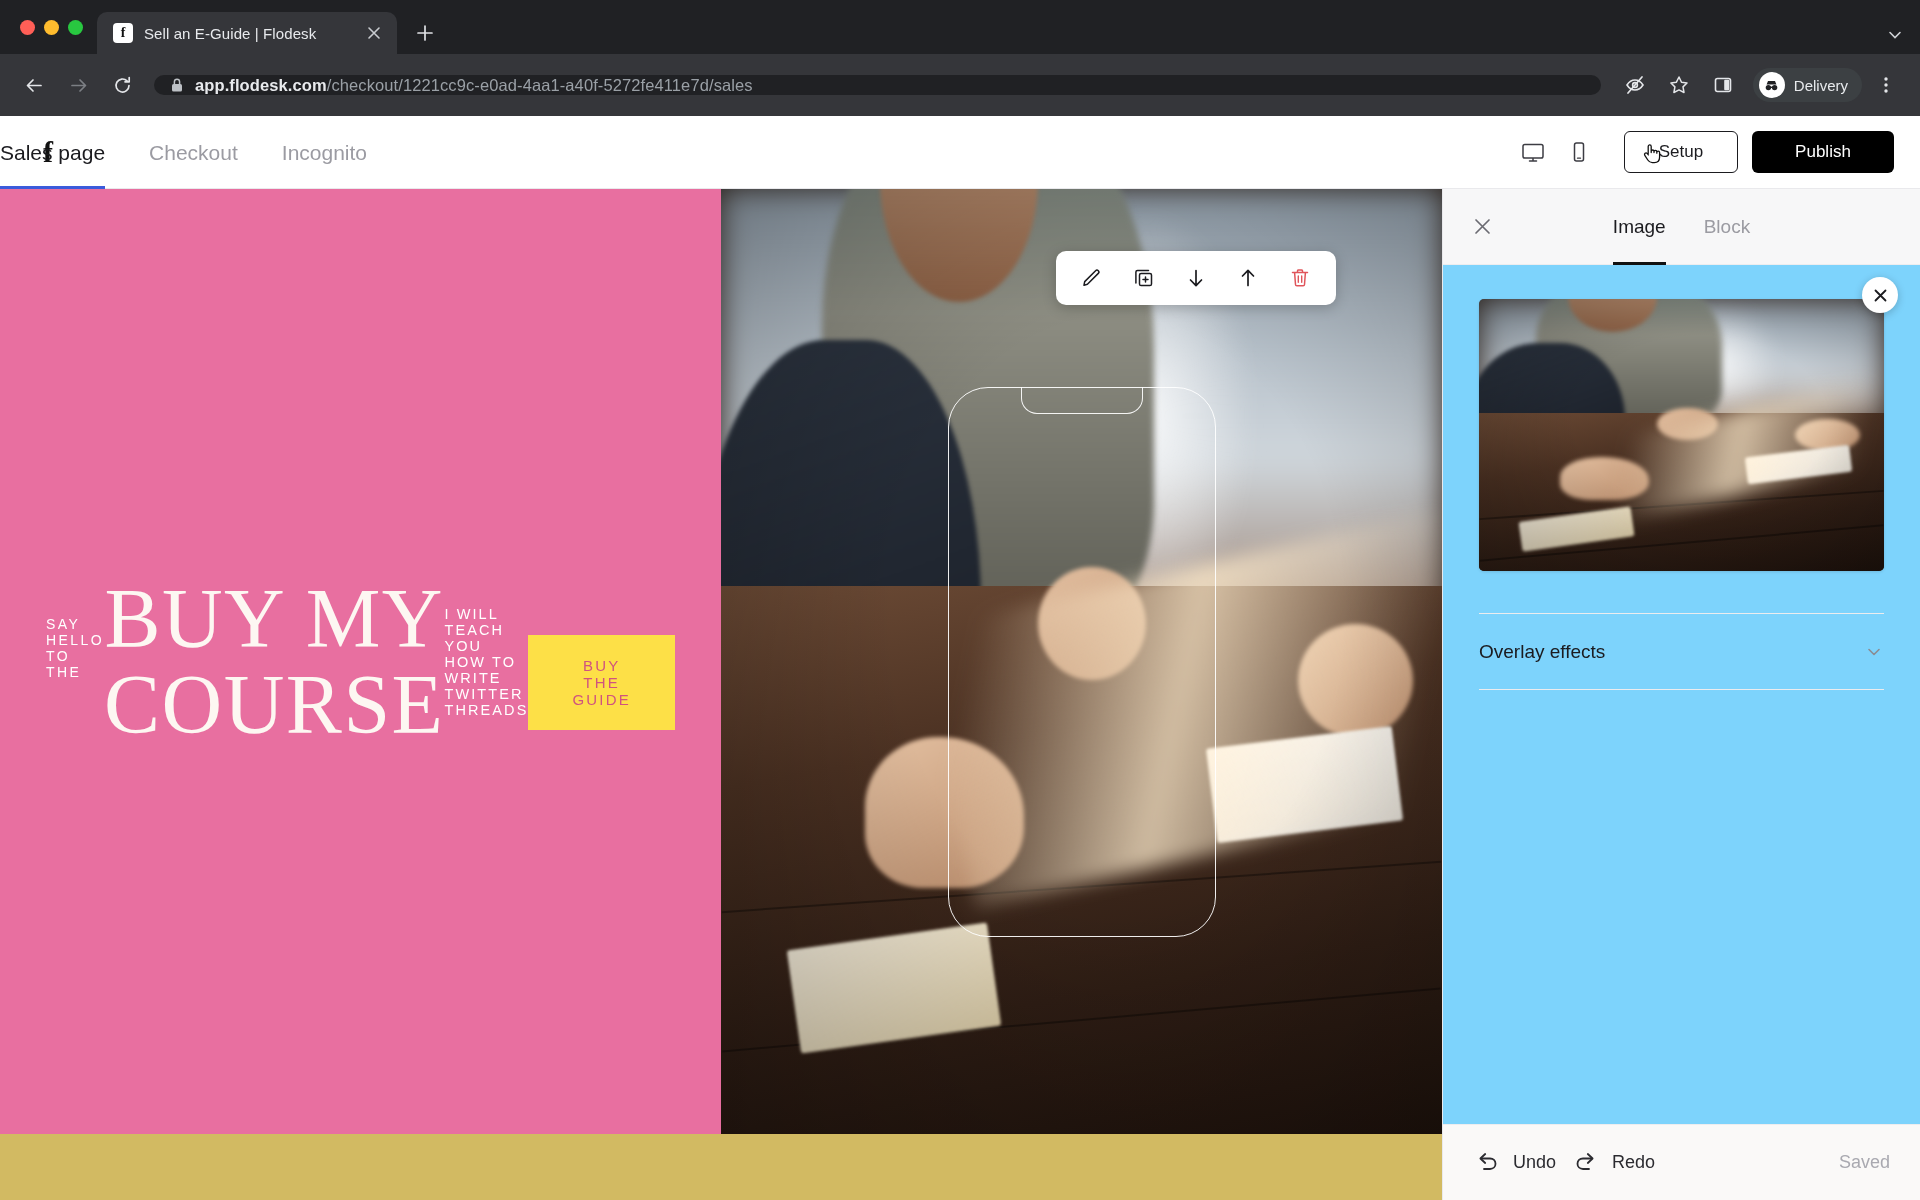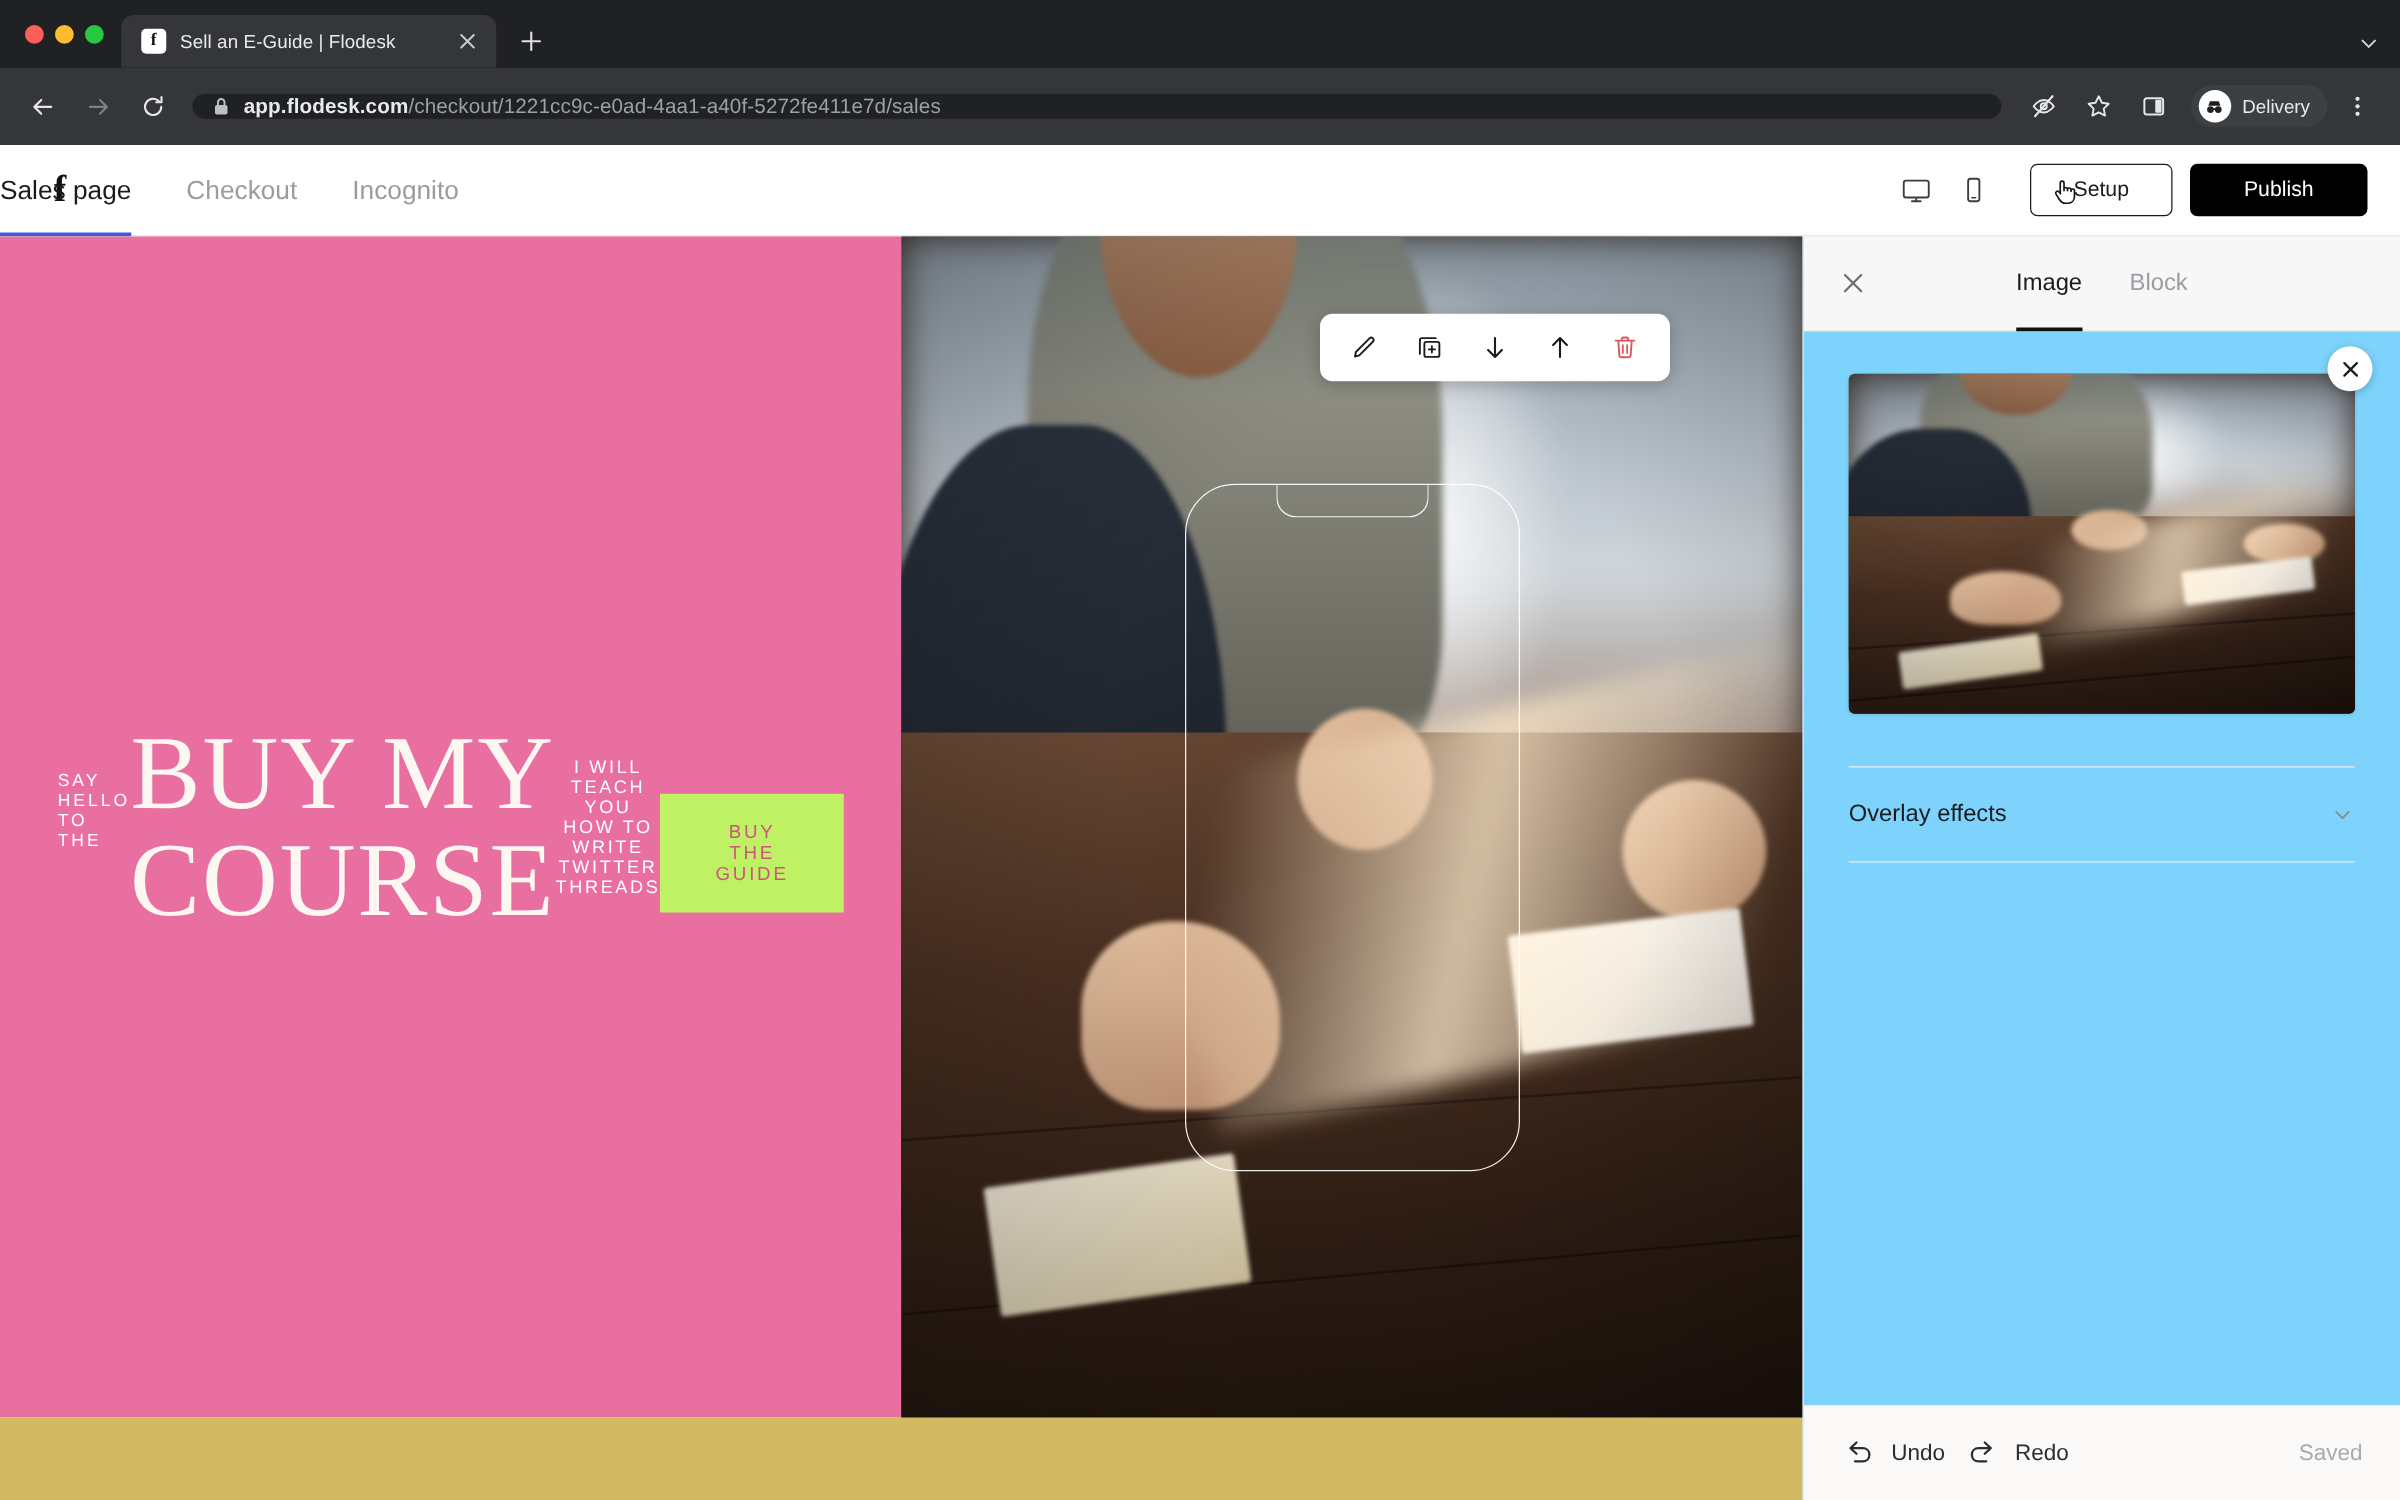--- a/index.html
+++ b/index.html
@@ -90,23 +90,23 @@
   .hero-left {
     width:50%; background:#e86fa0; display:flex; flex-direction:row;
     align-items:center; justify-content:center; color:#fff; padding:0 48px;
   }
   .eyebrow { font-size:14px; letter-spacing:2.4px; text-transform:uppercase; margin-bottom:28px; }
   .hero-title {
     font-family:"Liberation Serif", serif; font-size:84px; line-height:1.02;
     letter-spacing:1.5px; text-align:center; font-weight:400; color:#fdf7f2;
   }
   .hero-rule { width:176px; height:2px; background:rgba(255,255,255,.85); margin:58px 0 58px; }
-  .hero-sub { font-size:14.5px; letter-spacing:2.1px; text-transform:uppercase; text-align:center; }
+  .hero-sub { font-size:14.5px; letter-spacing:2.1px; text-transform:uppercase; }
   .hero-cta {
-    margin-top:42px; background:#bef264; color:#d0537f; font-size:15px;
+    margin-top:42px; background:#fde047; color:#d0537f; font-size:15px;
     letter-spacing:2.2px; text-transform:uppercase; padding:22px 44px; border:none;
   }
 
   .hero-right { width:50%; position:relative; overflow:hidden; background:#3a2f28; }
   .photo { position:absolute; inset:0; }
   .photo .sky { position:absolute; left:0; top:0; right:0; height:46%;
     background:linear-gradient(180deg,#8d9aa6 0%,#b8c2cb 38%,#cfd6dc 62%,#9a8272 100%); filter:blur(14px); }
   .photo .window-glow { position:absolute; left:44%; top:2%; width:30%; height:44%;
     background:radial-gradient(ellipse at center,rgba(255,255,255,.85),rgba(255,255,255,0) 70%); filter:blur(10px); }
   .photo .table { position:absolute; left:0; right:0; bottom:0; height:58%;

